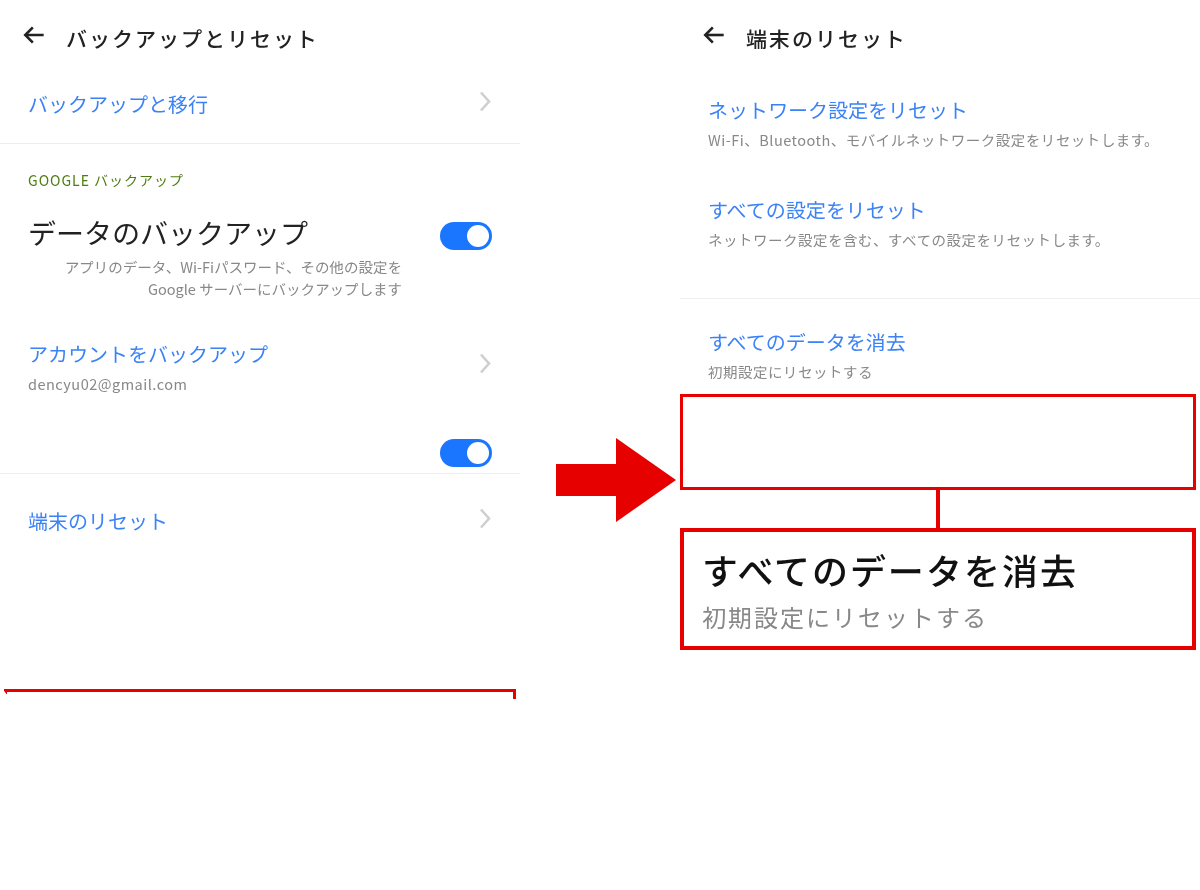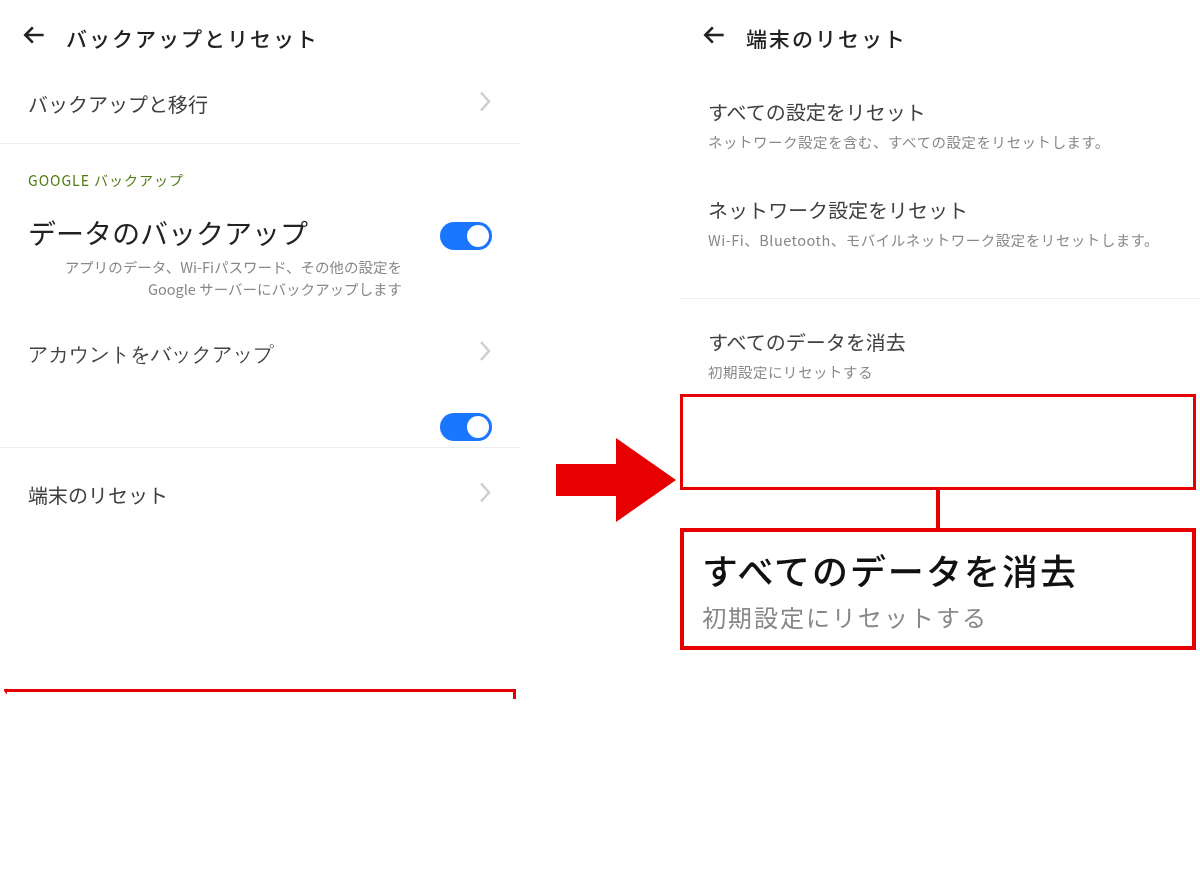--- a/index.html
+++ b/index.html
@@ -8,21 +8,21 @@
 
   .phone { position: absolute; background: #fff; }
   .phone-left  { left: 0;   top: 0; width: 520px; height: 890px; }
   .phone-right { left: 680px; top: 0; width: 520px; height: 890px; }
 
   .appbar { display: flex; align-items: center; padding: 22px 22px 18px 22px; gap: 18px; }
   .back-icon svg { width: 26px; height: 26px; stroke: #222; stroke-width: 2.4; fill: none; }
   .appbar-title { font-size: 21px; letter-spacing: 2px; font-weight: 500; }
 
   .row { position: relative; padding: 18px 28px; }
-  .row .title { font-size: 20px; color: #404040; line-height: 1.5; }
+  .row .title { font-size: 20px; color: #3b82f6; line-height: 1.5; }
   .row .sub   { font-size: 14.5px; color: #888; line-height: 1.55; margin-top: 4px; letter-spacing: .5px; }
   .row.link .title { font-size: 20px; }
   .row .chev { position: absolute; right: 28px; top: 50%; transform: translateY(-50%); }
   .row .chev svg { width: 14px; height: 22px; stroke: #cfcfcf; stroke-width: 2.6; fill: none; }
 
   .divider { height: 1px; background: #eee; margin: 6px 0 18px 0; }
   .divider-full { height: 1px; background: #eee; margin: 10px 0; }
 
   .section-label { padding: 8px 28px 6px 28px; font-size: 14px; color: #4d7c0f; letter-spacing: 1px; }
 
@@ -74,22 +74,23 @@
     <div class="section-label">GOOGLE バックアップ</div>
 
     <div class="toggle-row">
       <div class="title">データのバックアップ</div>
       <div class="sub">アプリのデータ、Wi‑Fiパスワード、その他の設定を Google サーバーにバックアップします</div>
       <div class="toggle">
           <div class="knob"></div>
         </div>
     </div>
 
-    <div class="row link" style="padding-top:20px;font-family:Liberation Serif, serif;">
+    <div class="row link" style="padding-top:20px;">
       <div class="title">アカウントをバックアップ</div>
+      <div class="sub">dencyu02@gmail.com</div>
       <span class="chev"><svg viewBox="0 0 14 22">
             <path d="M3 2l8 9-8 9"></path>
           </svg></span>
     </div>
 
     <div class="toggle-row" style="padding-top:24px;">
       <div class="toggle">
           <div class="knob"></div>
         </div>
     </div>
@@ -120,28 +121,28 @@
     <div class="appbar">
       <span class="back-icon">
         <svg viewBox="0 0 24 24">
             <path d="M20 12H4"></path>
             <path d="M10 5l-7 7 7 7"></path>
           </svg>
       </span>
       <span class="appbar-title">端末のリセット</span>
     </div>
 
+    <div class="row" style="padding-top:24px;">
+      <div class="title">ネットワーク設定をリセット</div>
+      <div class="sub">Wi‑Fi、Bluetooth、モバイルネットワーク設定をリセットします。</div>
+    </div>
+
     <div class="row" style="padding-top:26px;">
       <div class="title">すべての設定をリセット</div>
       <div class="sub">ネットワーク設定を含む、すべての設定をリセットします。</div>
-    </div>
-
-    <div class="row" style="padding-top:24px;">
-      <div class="title">ネットワーク設定をリセット</div>
-      <div class="sub">Wi‑Fi、Bluetooth、モバイルネットワーク設定をリセットします。</div>
     </div>
 
     <div class="divider-full" style="margin:28px 0 8px 0;"></div>
 
     <div class="row" style="padding-top:20px; padding-bottom:20px;">
       <div class="title">すべてのデータを消去</div>
       <div class="sub">初期設定にリセットする</div>
     </div>
   </div>
 

